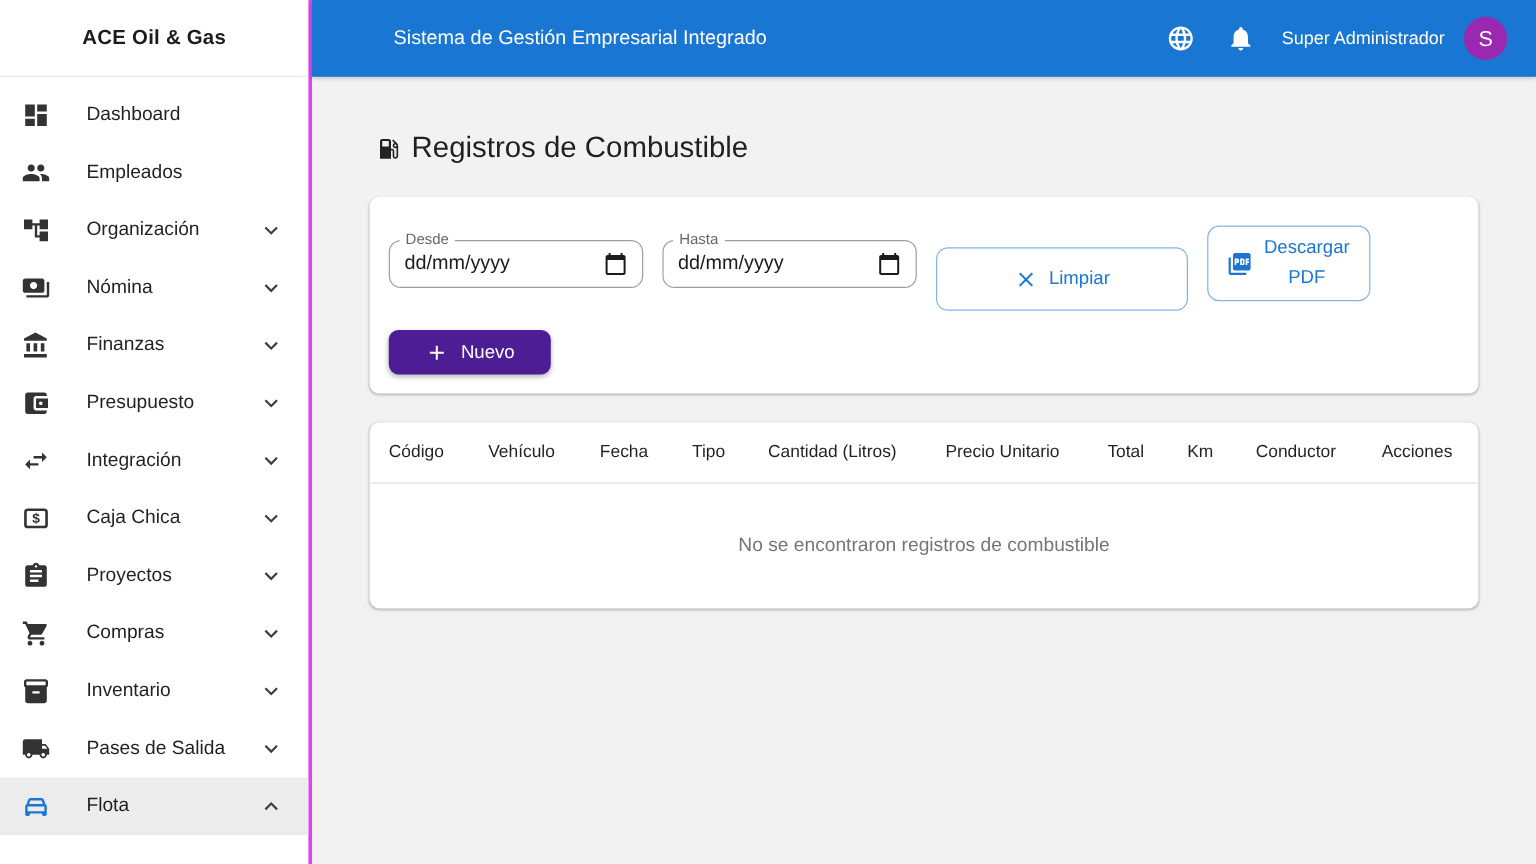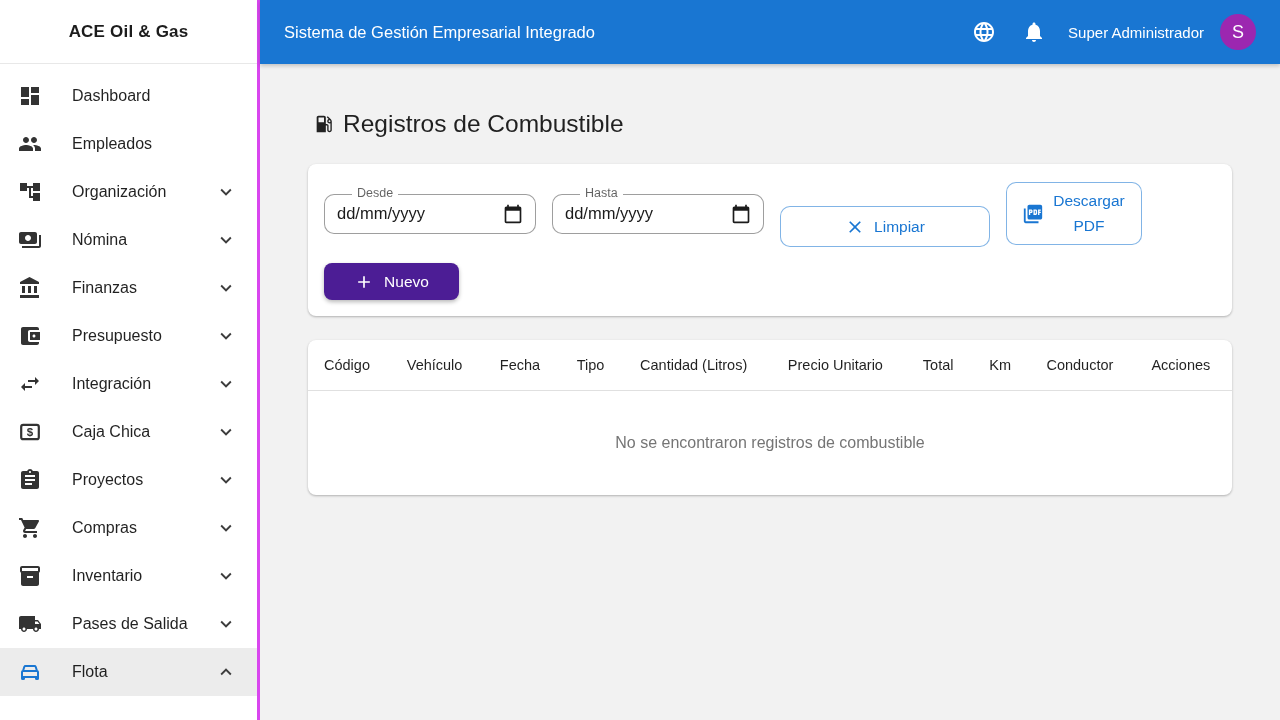--- a/index.html
+++ b/index.html
@@ -24,51 +24,51 @@
   .nav-label { flex:1; font-size:16px; color:rgba(0,0,0,.87); white-space:nowrap; }
   .chevron { width:22px; height:22px; color:#3d3d3d; display:flex; }
   .chevron svg { width:22px; height:22px; }
   .chevron.up { transform:rotate(180deg); }
 
   
   .right { flex:1; display:flex; flex-direction:column; min-width:0; }
 
   .topbar { height:64px; min-height:64px; background:#1976d2; color:#fff; display:flex; align-items:center;
             padding:0 24px; box-shadow:0 2px 4px rgba(0,0,0,.2); }
-  .topbar-title { flex:1; font-size:16.5px; font-weight:400; white-space:nowrap; }
+  .topbar-title { flex:1; font-size:16.5px; font-weight:400; white-space:nowrap;margin-left:44px; }
   .icon-btn { width:24px; height:24px; color:#fff; margin-left:26px; cursor:pointer; display:flex; }
   .icon-btn svg { width:24px; height:24px; }
   .user-name { font-size:15px; margin-left:22px; white-space:nowrap; }
   .avatar { width:36px; height:36px; border-radius:50%; background:#9c27b0; color:#fff; margin-left:16px;
             display:flex; align-items:center; justify-content:center; font-size:18px; cursor:pointer; }
 
   
   .main { flex:1; padding:46px 48px 0; overflow:hidden; }
   .page-title { display:flex; align-items:center; gap:8px; margin:0 0 26px 5px;
                 font-size:24.5px; font-weight:400; color:rgba(0,0,0,.87); }
   .page-title .ttl-icon { width:22px; height:22px; color:#222; display:flex; }
   .page-title .ttl-icon svg { width:22px; height:22px; }
 
   .card { background:#fff; border-radius:8px; box-shadow:0 1px 3px rgba(0,0,0,.12), 0 1px 2px rgba(0,0,0,.16); }
   .filter-card { padding:16px; }
   .filter-row { display:flex; align-items:center; gap:16px; }
 
   .datefield { position:relative; width:212px; height:40px; background:#fff;
                border:1px solid rgba(0,0,0,.38); border-radius:10px;
                display:flex; align-items:center; padding:0 12px; cursor:text; }
-  .df-label { position:absolute; top:-9px; left:27px; background:#fff; padding:0 5px;
+  .df-label { position:absolute; top:-9px; left:8px; background:#fff; padding:0 5px;
               font-size:12.5px; color:rgba(0,0,0,.62); line-height:1.2; }
   .df-value { flex:1; font-size:16.5px; color:#1b1b1b; }
   .df-cal { width:20px; height:20px; color:#1b1b1b; display:flex; }
   .df-cal svg { width:20px; height:20px; }
 
   .btn { display:flex; align-items:center; justify-content:center; border-radius:10px; cursor:pointer;
          font-family:"Liberation Sans", sans-serif; }
   .btn-outlined { gap:9px; border:1px solid rgba(25,118,210,.55); color:#1976d2; background:#fff; font-size:15.5px; }
-  .btn-clear { width:210px; height:41px;margin-top:26px; }
+  .btn-clear { width:210px; height:53px;margin-top:26px; }
   .btn-pdf { width:136px; min-height:59px; padding:6px 12px; gap:8px; line-height:1.55; text-align:center; }
   .btn-pdf .pdf-label { width:74px; }
   .btn-ic { width:20px; height:20px; display:flex; }
   .btn-ic svg { width:20px; height:20px; }
   .btn-ic.lg { width:22px; height:22px; }
   .btn-ic.lg svg { width:22px; height:22px; }
 
   .btn-primary { margin-top:16px; width:135px; height:37px; gap:10px; border:none; border-radius:8px;
                  background:#4c1d95; color:#fff; font-size:15.5px; box-shadow:0 2px 4px rgba(0,0,0,.28); }
 

